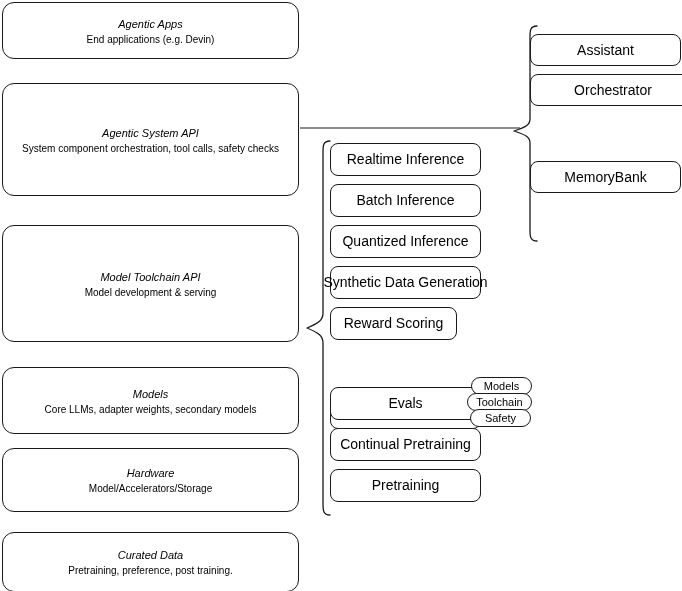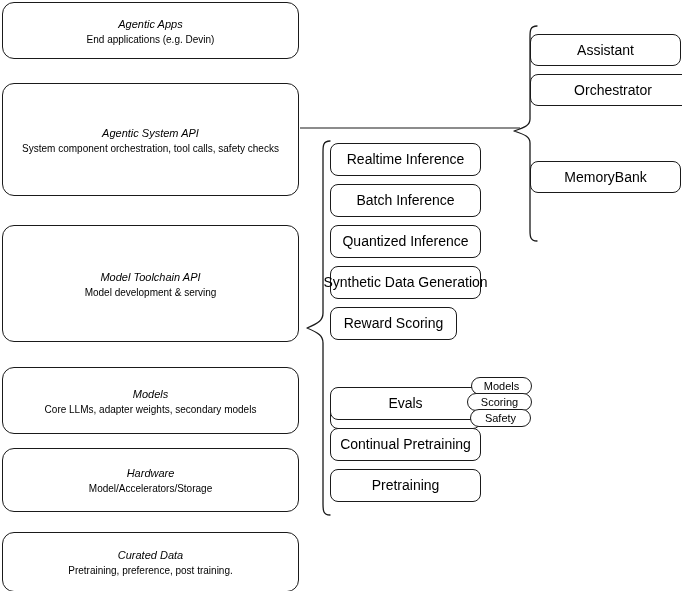--- a/index.html
+++ b/index.html
@@ -166,21 +166,21 @@
     <div class="clabel">Continual Pretraining</div>
   </div>
   <div class="chip" style="left:330px; top:469px; width:151px; height:33px;">
     <div class="clabel">Pretraining</div>
   </div>
 
   <div class="pill" style="left:471px; top:377px; width:61px; height:18px;">
     <div class="plabel">Models</div>
   </div>
   <div class="pill" style="left:467px; top:393px; width:65px; height:18px;">
-    <div class="plabel">Scoring</div>
+    <div class="plabel">Toolchain</div>
   </div>
   <div class="pill" style="left:470px; top:409px; width:61px; height:18px;">
     <div class="plabel">Safety</div>
   </div>
 
   <div class="chip" style="left:530px; top:34px; width:151px; height:32px;">
     <div class="clabel">Assistant</div>
   </div>
   <div class="chip" style="left:530px; top:74px; width:166px; height:32px;">
     <div class="clabel">Orchestrator</div>

